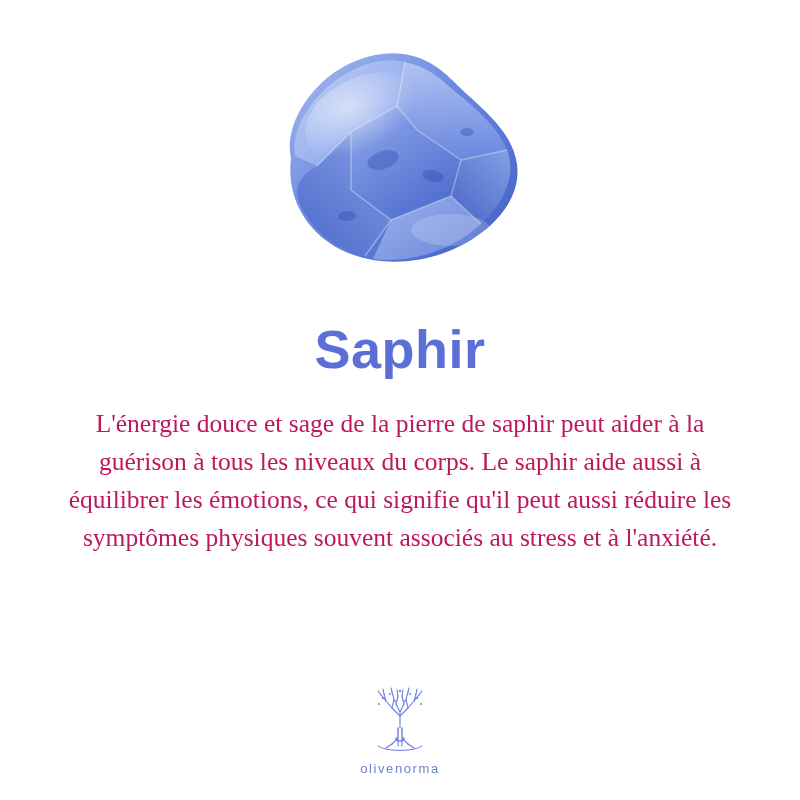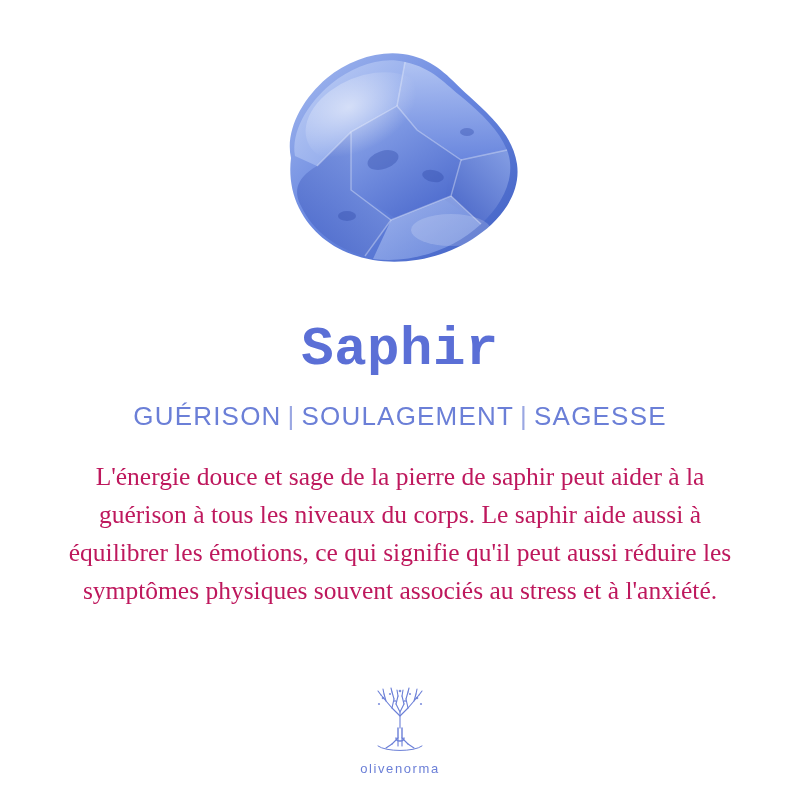--- a/index.html
+++ b/index.html
@@ -40,21 +40,21 @@
     margin-top: 10px;
   }
   .stone-svg {
     display: block;
     width: 300px;
     height: 250px;
   }
 
   
   .title {
-    font-family: Liberation Mono, monospace;
+    font-family: Liberation Sans, sans-serif;
     font-size: 54px;
     font-weight: 700;
     color: #5b6fd6;
     letter-spacing: 0.5px;
     line-height: 1.1;
     margin: 0;
     text-align: center;
   }
 
   
@@ -179,23 +179,20 @@
         </g>
 
         <ellipse cx="112" cy="78" rx="64" ry="42" fill="url(#ghl)" transform="rotate(-22 112 78)"></ellipse>
         <ellipse cx="196" cy="190" rx="40" ry="16" fill="#ffffff" opacity="0.18"></ellipse>
       </svg>
     </div>
   </div>
 
   <h1 class="title">Saphir</h1>
 
-  <div class="keywords">
-    <span>GUÉRISON</span><span class="kw-sep">|</span><span>SOULAGEMENT</span><span class="kw-sep">|</span><span>SAGESSE</span>
-  </div>
 
   <p class="description">L'énergie douce et sage de la pierre de saphir peut aider à la guérison à tous les niveaux du corps. Le saphir aide aussi à équilibrer les émotions, ce qui signifie qu'il peut aussi réduire les symptômes physiques souvent associés au stress et à l'anxiété.</p>
 
   <div class="logo-area">
     <svg class="logo-mark" viewBox="0 0 96 72">
       <g stroke="#6b7fd7" fill="none" stroke-width="1.1" stroke-linecap="round">
 
         <path d="M48 46 L48 30"></path>
         <path d="M48 34 L40 26 M48 34 L56 26"></path>
         <path d="M40 26 L34 19 M40 26 L42 17"></path>

